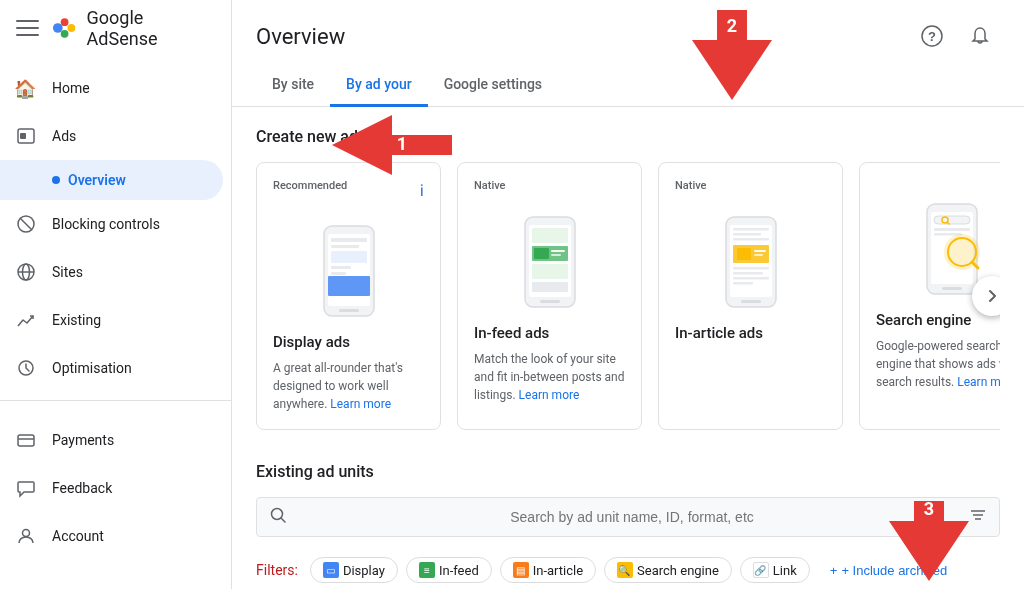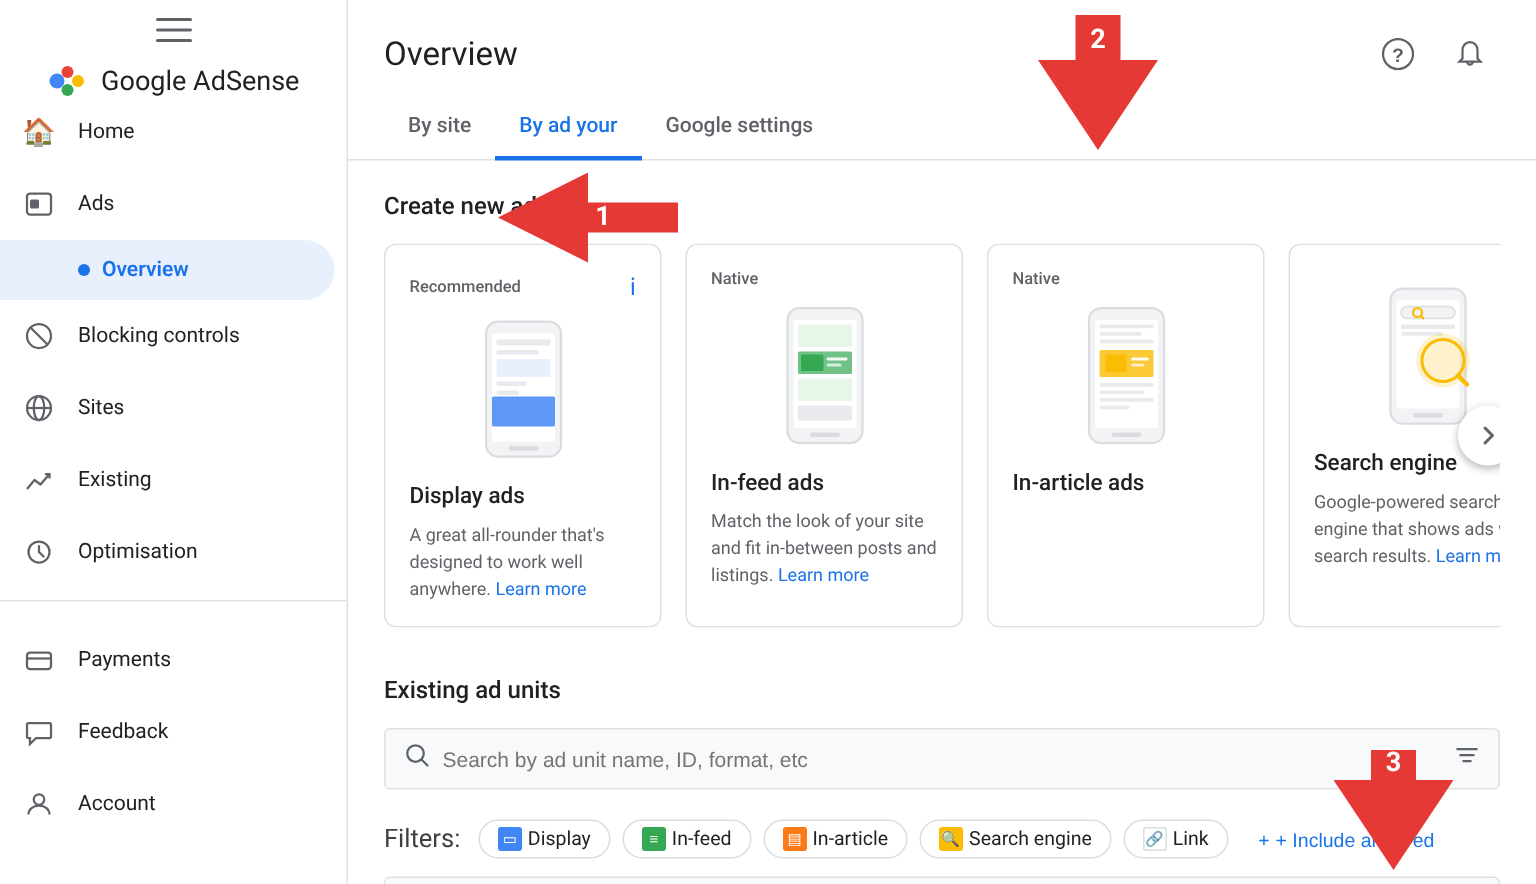--- a/index.html
+++ b/index.html
@@ -15,21 +15,20 @@
       flex-direction: column;
       height: 100%;
       overflow-y: auto;
     }
     .sidebar-header {
       display: flex;
       align-items: center;
       padding: 12px 16px;
       gap: 12px;
       height: 56px;
-      flex-direction: column;
     }
     .hamburger-icon {
       width: 24px; height: 24px;
       display: flex; flex-direction: column; justify-content: center; gap: 5px;
       cursor: pointer;
     }
     .hamburger-icon span {
       display: block; height: 2px; background: #5f6368; border-radius: 1px;
     }
     .brand-logo {
@@ -147,23 +146,23 @@
       min-width: 185px;
       position: relative;
       cursor: pointer;
       background: #fff;
     }
 
     .ad-card-badge {
       font-size: 11px;
       font-weight: 500;
       color: #5f6368;
-      margin-bottom: 8px;
-      display: flex;
-      align-items: center;
+      margin-bottom: 20px;
+      display: flex;
+      align-items: flex-start;
       justify-content: space-between;
     }
     .info-icon { color: #1a73e8; font-size: 16px; cursor: pointer; }
 
     .ad-card-image {
       width: 100%;
       height: 100px;
       display: flex;
       align-items: center;
       justify-content: center;
@@ -199,32 +198,33 @@
       background: #f8f9fa;
     }
     .search-icon { color: #5f6368; margin-right: 8px; font-size: 18px; }
     .search-input {
       flex: 1;
       border: none;
       background: transparent;
       font-size: 14px;
       color: #202124;
       outline: none;
+      text-align: center;
     }
     .filter-icon { color: #5f6368; font-size: 18px; cursor: pointer; }
 
     .filters-row {
       display: flex;
       align-items: center;
       gap: 8px;
       margin-bottom: 0;
       padding: 8px 0;
       flex-wrap: wrap;
     }
-    .filters-label { font-size: 17px; color: #404040; margin-right: 4px; }
+    .filters-label { font-size: 14px; color: #b91c1c; margin-right: 4px; }
     .filter-chip {
       display: flex; align-items: center; gap: 4px;
       padding: 4px 12px;
       border: 1px solid #dadce0;
       border-radius: 16px;
       font-size: 13px;
       color: #202124;
       cursor: pointer;
       background: #fff;
     }

